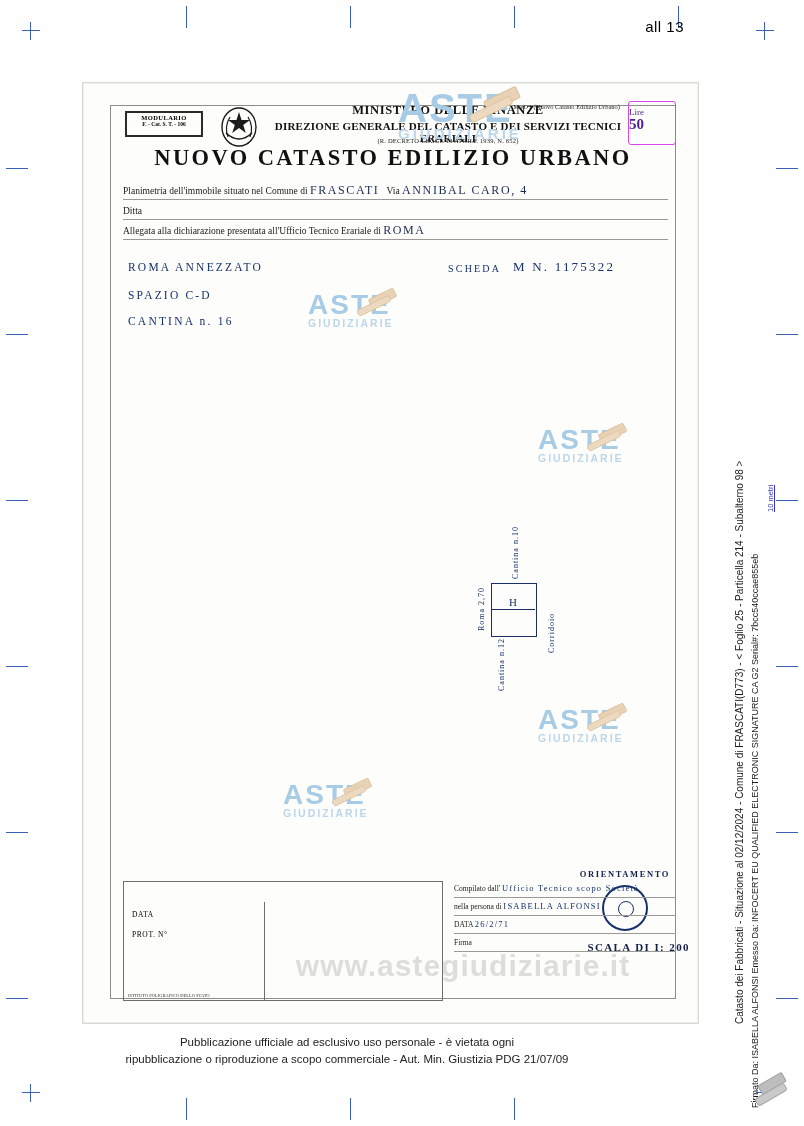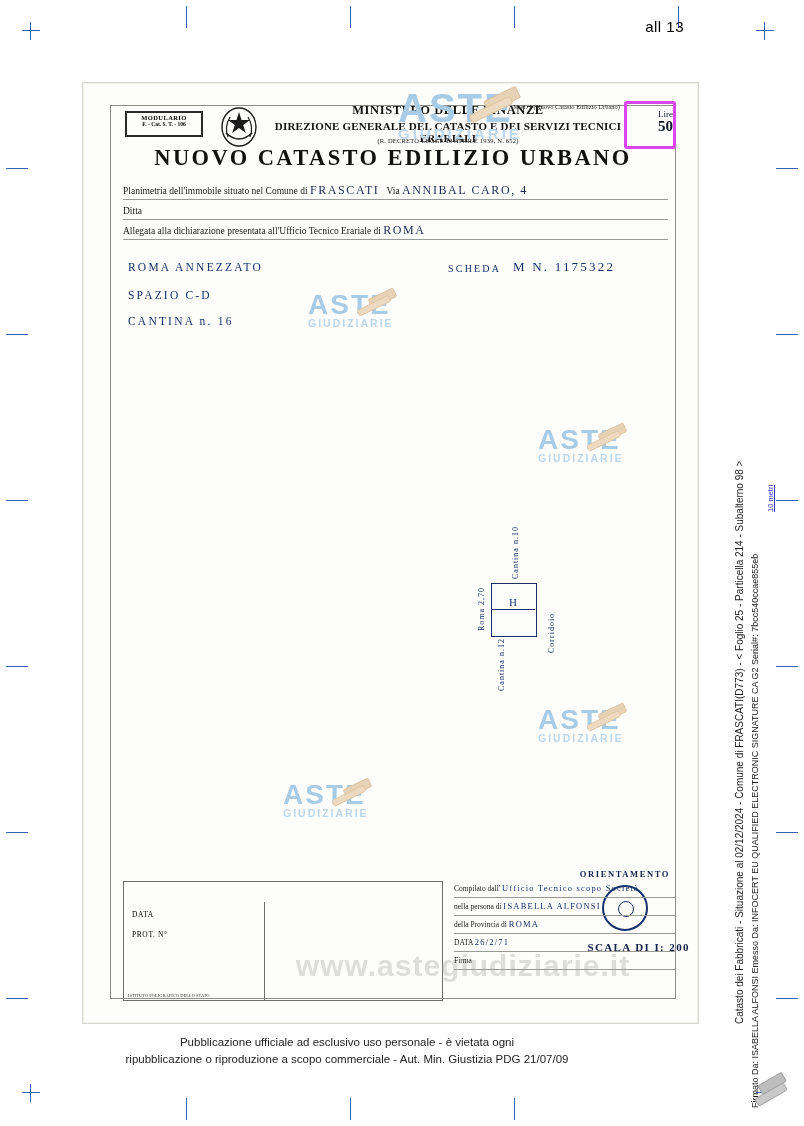--- a/index.html
+++ b/index.html
@@ -68,22 +68,22 @@
   .hdr-sub{
     position:absolute;left:185px;top:54px;width:360px;text-align:center;
     font-family:"Liberation Serif", serif;font-size:6.5px;letter-spacing:.2px;color:#222;
   }
   .mod-right{
     position:absolute;right:78px;top:20px;width:190px;text-align:right;
     font-family:"Liberation Serif", serif;font-size:6.5px;color:#222;
   }
   .lire{
     position:absolute;right:22px;top:18px;width:46px;height:42px;
-    border:3px solid #d946ef;border-radius:3px;
-    font-family:"Liberation Serif", serif;text-align:right;color:#0f172a;
+    border:1px solid #d946ef;border-radius:3px;
+    font-family:"Liberation Serif", serif;text-align:left;color:#4c1d95;
   }
   .lire .a{font-size:9px;margin-top:5px;}
   .lire .b{font-size:15px;font-weight:bold;line-height:14px;}
 
   
   .fline{
     position:absolute;left:40px;right:30px;
     font-family:"Liberation Serif", serif;font-size:9.5px;color:#1a1a1a;
   }
   .fline .rule{position:absolute;left:0;right:0;bottom:-2px;border-bottom:1px solid #999;}
@@ -376,25 +376,20 @@
         <span class="lab">Compilato dall'</span>
         <span class="hw">Ufficio Tecnico scopo Società</span>
         <span class="u"></span>
       </div>
       <div class="row">
         <span class="lab">nella persona di</span>
         <span class="hw">ISABELLA ALFONSI</span>
         <span class="u"></span>
       </div>
       <div class="row">
-        <span class="lab">della Provincia di</span>
-        <span class="hw">ROMA</span>
-        <span class="u"></span>
-      </div>
-      <div class="row">
         <span class="lab">DATA</span>
         <span class="hw">26/2/71</span>
         <span class="u"></span>
       </div>
       <div class="row">
         <span class="lab">Firma</span>
         <span class="hw"></span>
         <span class="u"></span>
       </div>
     </div>

